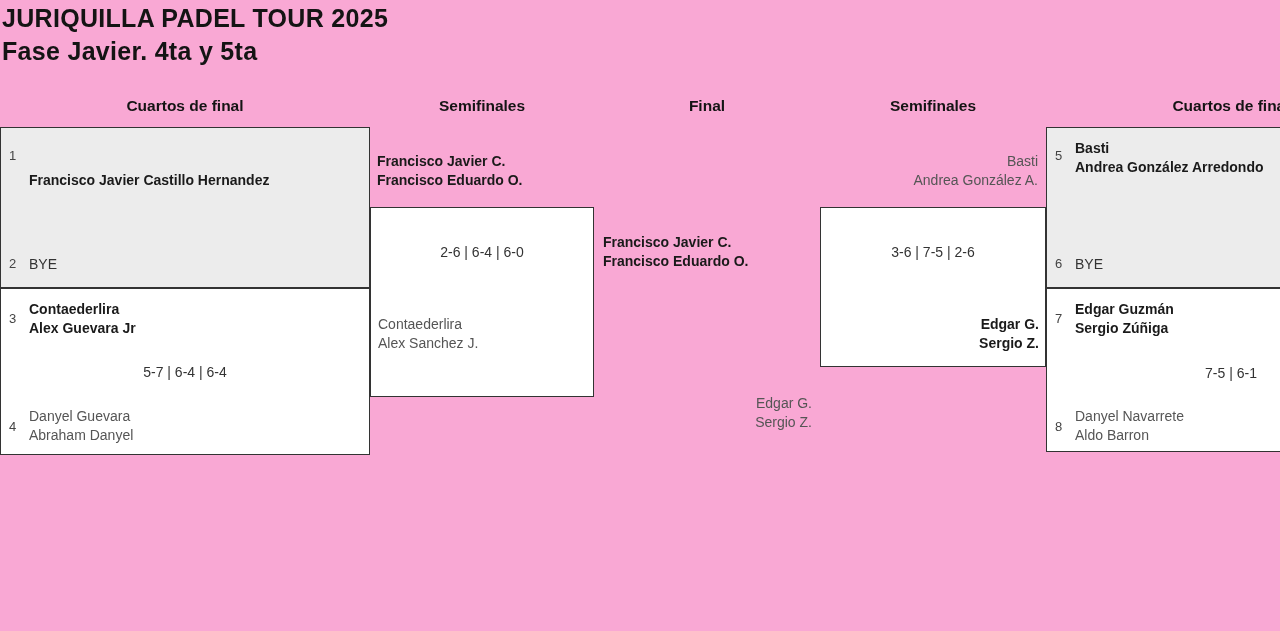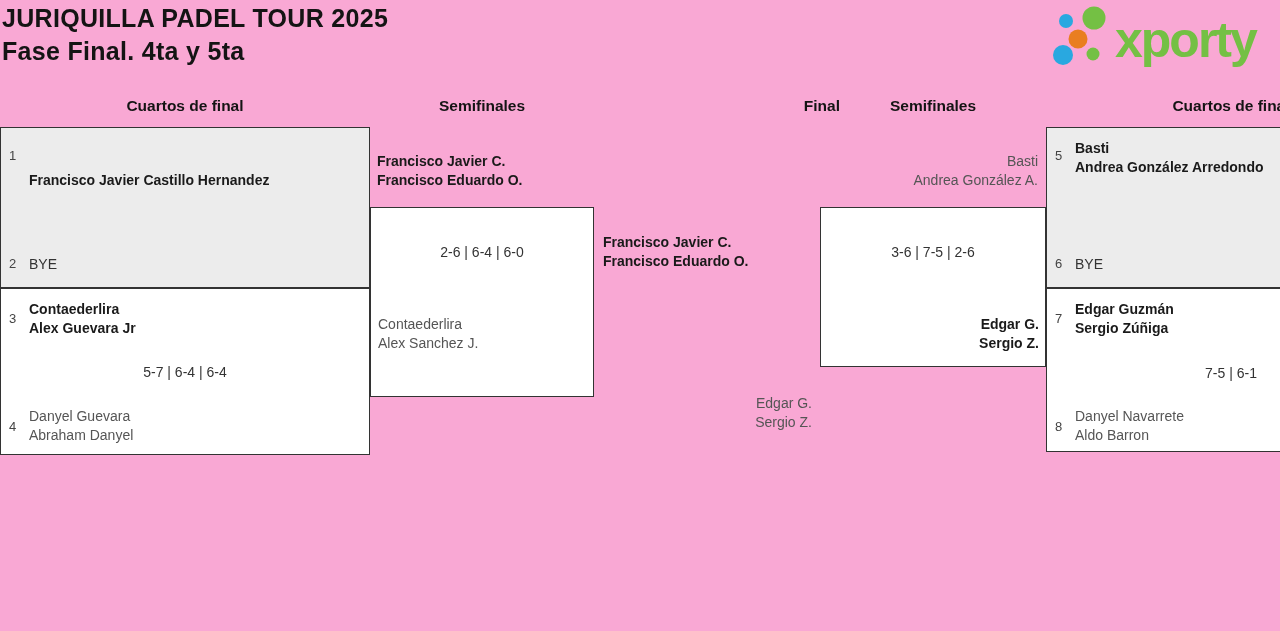--- a/index.html
+++ b/index.html
@@ -23,36 +23,26 @@
   .score{position:absolute;left:0;width:100%;text-align:center;font-size:14px;color:#333;
         white-space:nowrap;}
   .alignr{text-align:right;}
 </style>
 </head>
 <body>
 
 <div class="page">
 
   <div class="title1">JURIQUILLA PADEL TOUR 2025</div>
-  <div class="title2">Fase Final. 4ta y 5ta</div>
+  <div class="title2">Fase Javier. 4ta y 5ta</div>
 
-  <div class="logo">
-    <svg width="235" height="80" viewBox="0 0 235 80">
-      <circle cx="21" cy="21" r="7" fill="#29a8e0"></circle>
-      <circle cx="49" cy="18" r="11.5" fill="#74c044"></circle>
-      <circle cx="33" cy="39" r="9.5" fill="#e97e20"></circle>
-      <circle cx="18" cy="55" r="10" fill="#29a8e0"></circle>
-      <circle cx="48" cy="54" r="6.5" fill="#74c044"></circle>
-      <text x="70" y="57" font-family="Liberation Sans, sans-serif" font-size="50" font-weight="bold" letter-spacing="-2" fill="#74c044">xporty</text>
-    </svg>
-  </div>
 
   <div class="round-header" style="left:0;width:370px;">Cuartos de final</div>
   <div class="round-header" style="left:370px;width:224px;">Semifinales</div>
-  <div class="round-header" style="left:614px;width:226px;text-align:right;">Final</div>
+  <div class="round-header" style="left:594px;width:226px;">Final</div>
   <div class="round-header" style="left:820px;width:226px;">Semifinales</div>
   <div class="round-header" style="left:1046px;width:370px;">Cuartos de final</div>
 
   <div class="match bye" style="left:0;top:127px;width:370px;height:161px;">
     <div class="seed" style="left:8px;top:20px;">1</div>
     <div class="team winner" style="left:28px;top:11px;margin-top:32px;">
       <div>Francisco Javier Castillo Hernandez</div>
     </div>
     <div class="seed" style="left:8px;top:128px;">2</div>
     <div class="team neutral" style="left:28px;top:127px;">BYE</div>

